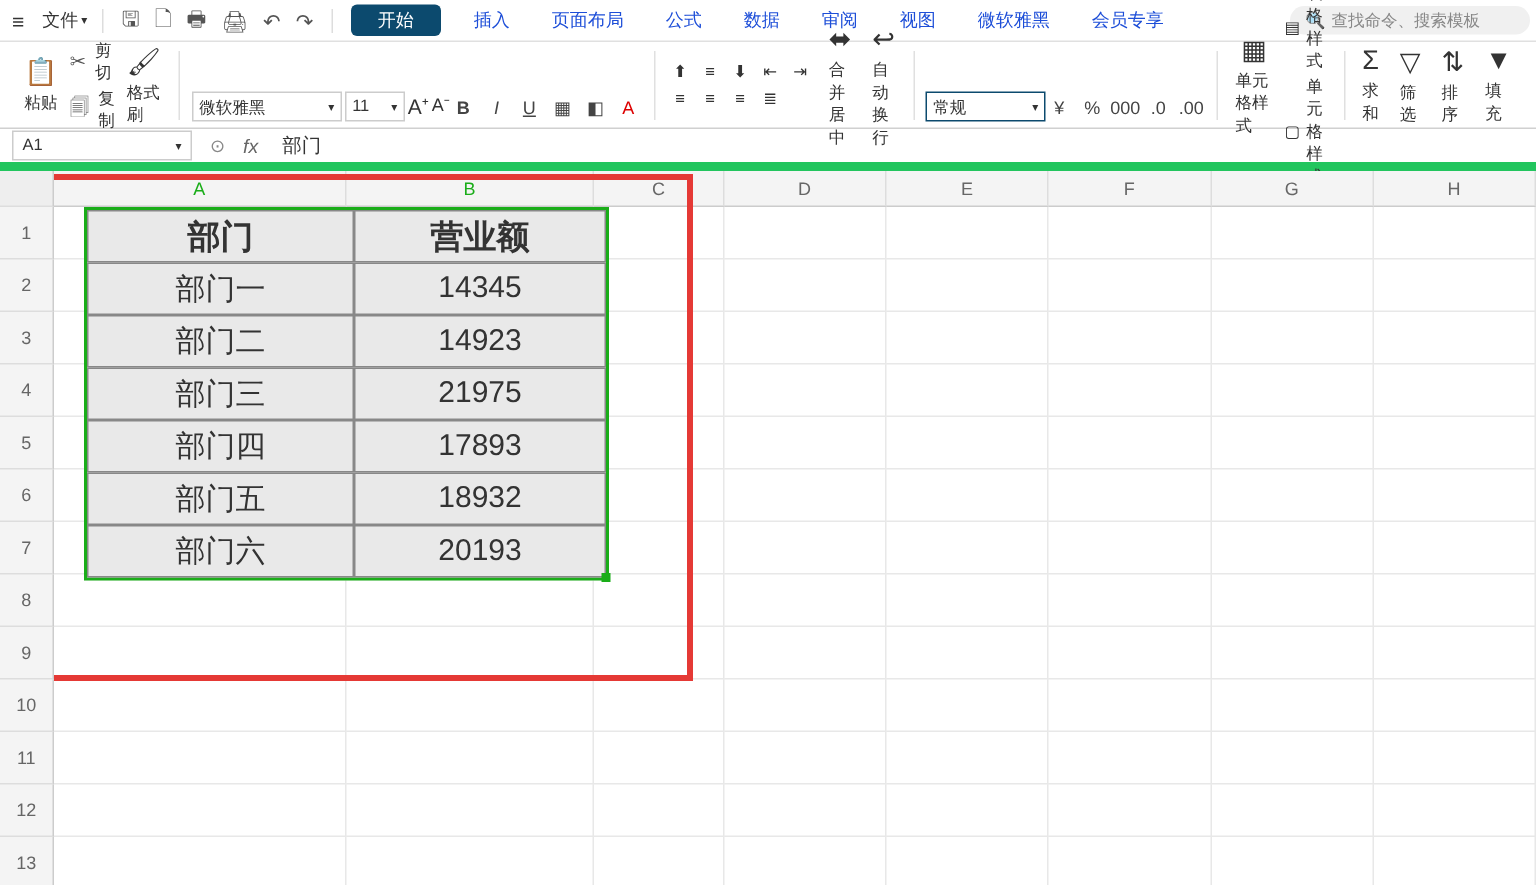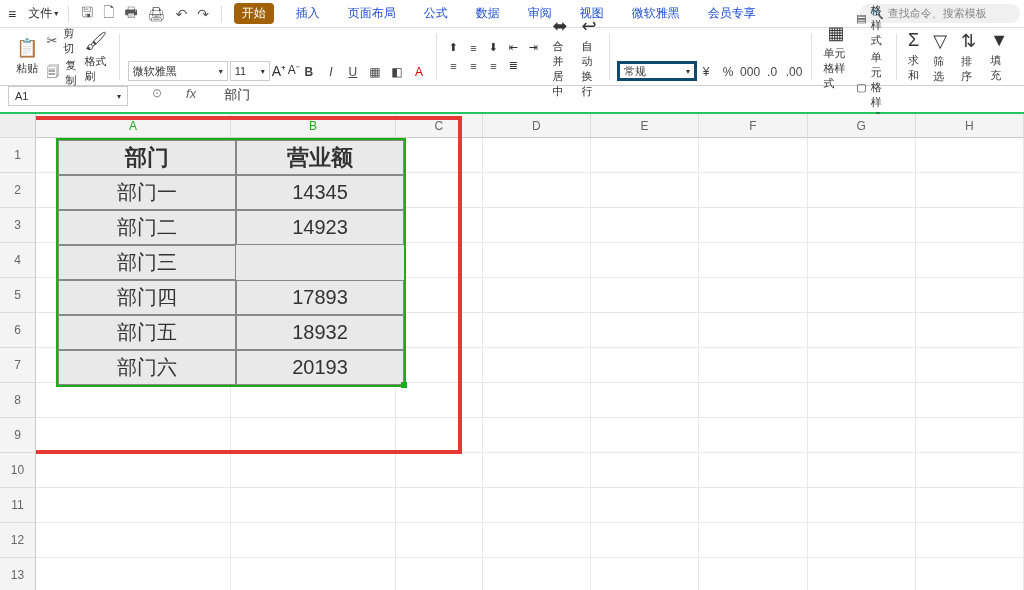--- a/index.html
+++ b/index.html
@@ -8,46 +8,46 @@
 
 .menubar { height: 28px; background: #fff; display: flex; align-items: center; padding: 0 4px; border-bottom: 1px solid #e0e0e0; gap: 2px; }
 .menu-hamburger { font-size: 14px; padding: 0 4px; }
 .menu-file { display: flex; align-items: center; padding: 0 6px; justify-content: center; }
 .menu-file-arrow { font-size: 8px; margin-left: 2px; }
 .qat { display: flex; align-items: center; gap: 10px; padding: 0 8px; }
 .qat-icon { font-size: 14px; color: #555; }
 .qat-sep { width: 1px; height: 16px; background: #ddd; margin: 0 2px; }
 .tabs { display: flex; align-items: center; gap: 16px; margin-left: 8px; }
 .tab { padding: 4px 6px; font-size: 12px; color: #1d4ed8; }
-.tab.active { background: #a16207; color: #fff; border-radius: 4px; padding: 2px 8px; }
+.tab.active { background: #0c4a6e; color: #fff; border-radius: 4px; padding: 2px 18px; }
 .search-box { margin-left: auto; display: flex; align-items: center; background: #f0f0f0; border-radius: 10px; padding: 2px 10px; font-size: 11px; color: #888; width: 160px; }
 .search-icon { margin-right: 4px; }
 
 
 .ribbon { height: 58px; background: #fff; display: flex; align-items: flex-start; padding: 4px 6px; border-bottom: 1px solid #d0d0d0; }
 .ribbon-group { display: flex; padding: 0 6px; height: 100%; align-items: flex-end; }
 .ribbon-group.row { flex-direction: row; align-items: center; }
 .ribbon-sep { width: 1px; background: #e0e0e0; height: 46px; margin: 2px 2px 0 2px; }
 .big-btn { display: flex; flex-direction: column; align-items: center; justify-content: center; font-size: 11px; padding: 2px 4px; gap: 2px; }
 .big-btn .ico { font-size: 18px; }
 .small-row { display: flex; align-items: center; gap: 6px; font-size: 11px; }
 .small-row .ico { font-size: 13px; color: #555; }
 .font-select { border: 1px solid #ccc; font-size: 11px; height: 20px; padding: 0 4px; background: #fff; display: flex; align-items: center; }
 .font-select.name { width: 100px; }
 .font-select.size { width: 40px; }
 .btn-cluster { display: flex; gap: 4px; }
 .btn-cluster .b { width: 18px; height: 18px; display: flex; align-items: center; justify-content: center; font-size: 12px; color: #444; }
 .align-cluster { display: flex; flex-direction: column; gap: 2px; }
 .align-row { display: flex; gap: 2px; }
 .align-row .b { width: 18px; height: 16px; display: flex; align-items: center; justify-content: center; font-size: 11px; }
-.num-select { border: 3px solid #0c4a6e; font-size: 11px; height: 20px; width: 80px; padding: 0 4px; display: flex; align-items: center; }
+.num-select { border: 1px solid #0c4a6e; font-size: 11px; height: 20px; width: 80px; padding: 0 4px; display: flex; align-items: center; }
 .style-row { display: flex; align-items: center; gap: 4px; font-size: 11px; }
 
 
-.formula-bar { height: 28px; display: flex; border-bottom: 2px solid #22c55e; padding: 0 8px; gap: 24px; }
+.formula-bar { height: 28px; display: flex; align-items: center; border-bottom: 6px solid #22c55e; padding: 0 8px; gap: 12px; }
 .name-box { border: 1px solid #ccc; width: 120px; height: 20px; display: flex; align-items: center; padding: 0 6px; font-size: 11px; }
 .name-box .arrow { margin-left: auto; font-size: 8px; }
 .fx-ico { font-style: italic; color: #666; font-size: 13px; }
 .formula-input { flex: 1; font-size: 13px; padding: 0 4px; }
 
 
 .grid-wrap { position: relative; display: flex; height: calc(590px - 28px - 58px - 28px); }
 .row-headers { width: 36px; background: #f4f4f4; }
 .row-headers .rh { height: 35px; border-bottom: 1px solid #ddd; border-right: 1px solid #ccc; display: flex; align-items: center; justify-content: center; font-size: 12px; color: #666; }
 .row-headers .rh.corner { height: 24px; background: #eee; }
@@ -416,20 +416,21 @@
         <div class="dt-row">
             <div class="dt-cell colA">部门一</div>
             <div class="dt-cell colB">14345</div>
           </div>
         <div class="dt-row">
             <div class="dt-cell colA">部门二</div>
             <div class="dt-cell colB">14923</div>
           </div>
         <div class="dt-row">
             <div class="dt-cell colA">部门三</div>
+            <div class="dt-cell colB">21975</div>
           </div>
         <div class="dt-row">
             <div class="dt-cell colA">部门四</div>
             <div class="dt-cell colB">17893</div>
           </div>
         <div class="dt-row">
             <div class="dt-cell colA">部门五</div>
             <div class="dt-cell colB">18932</div>
           </div>
         <div class="dt-row">

